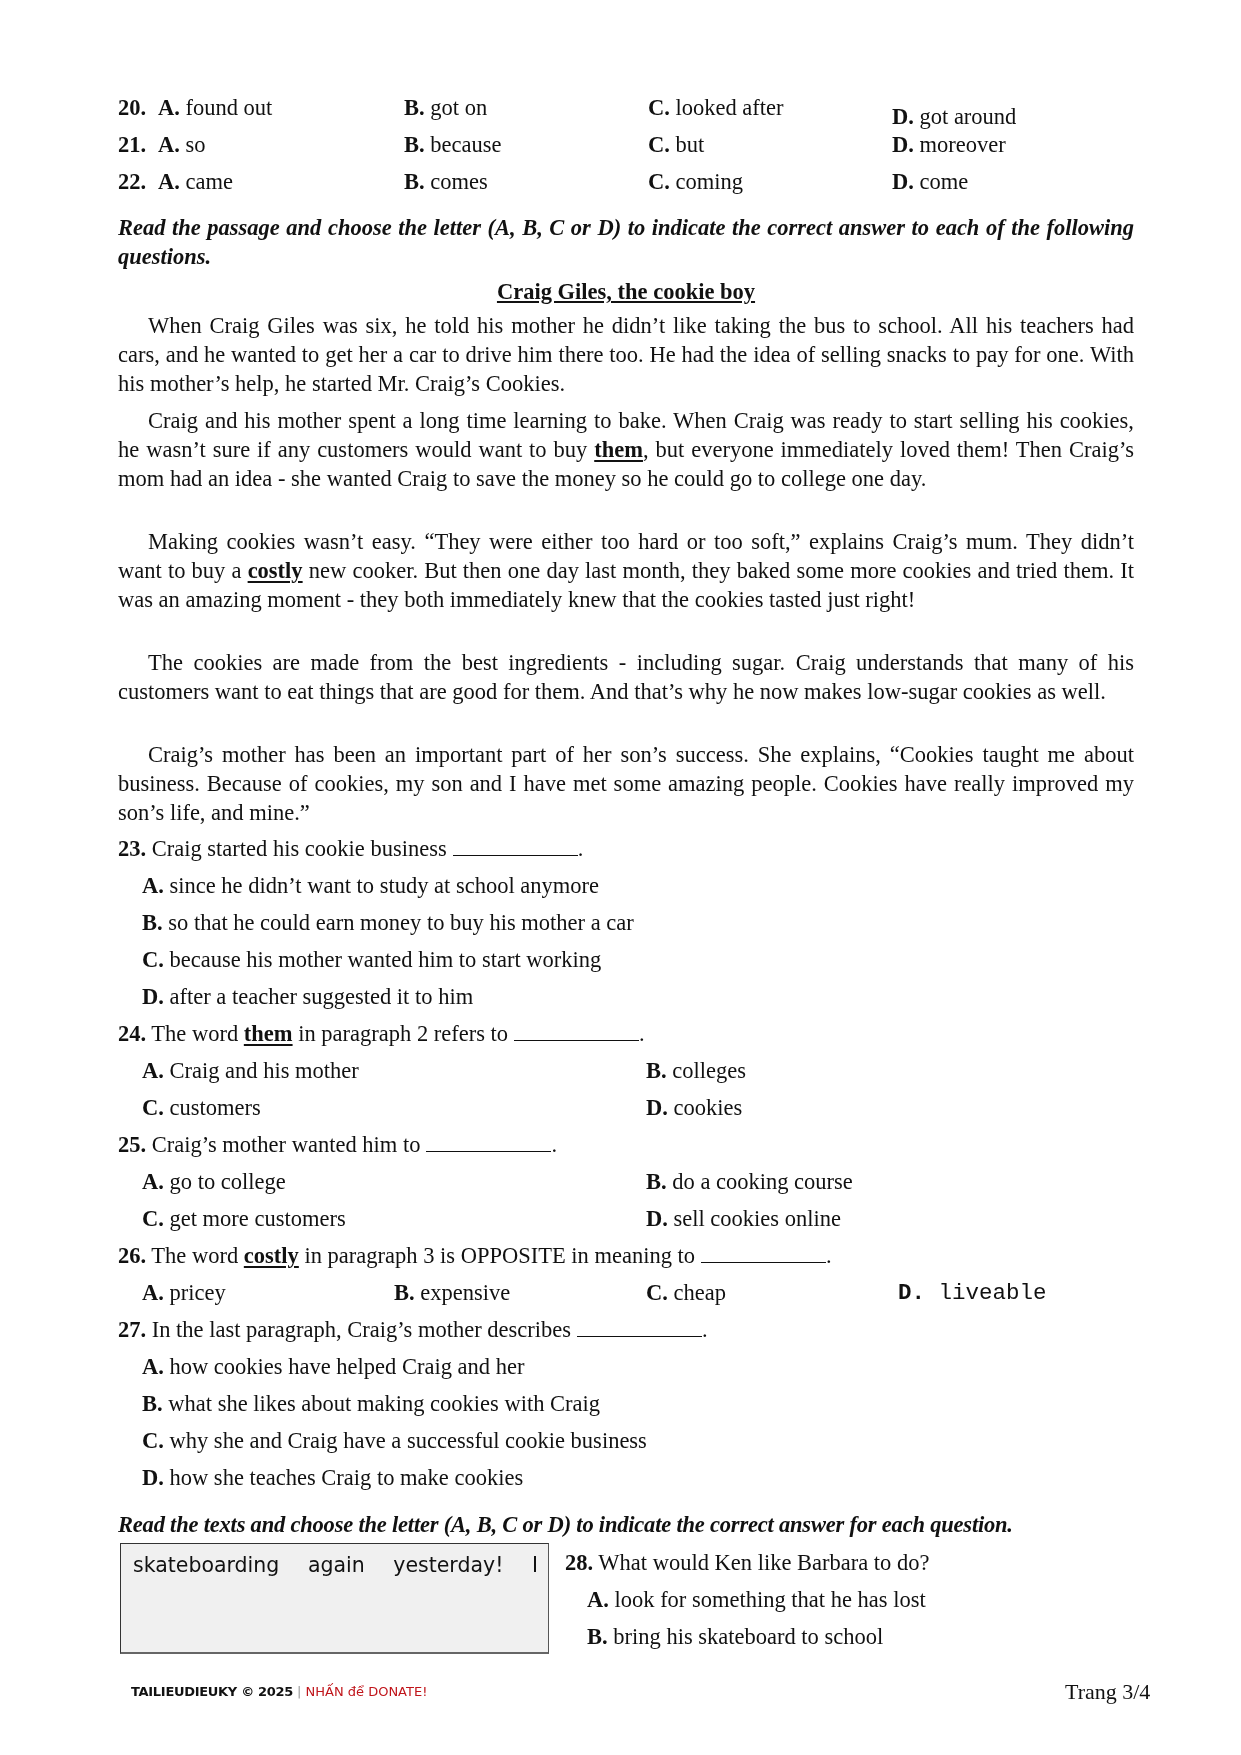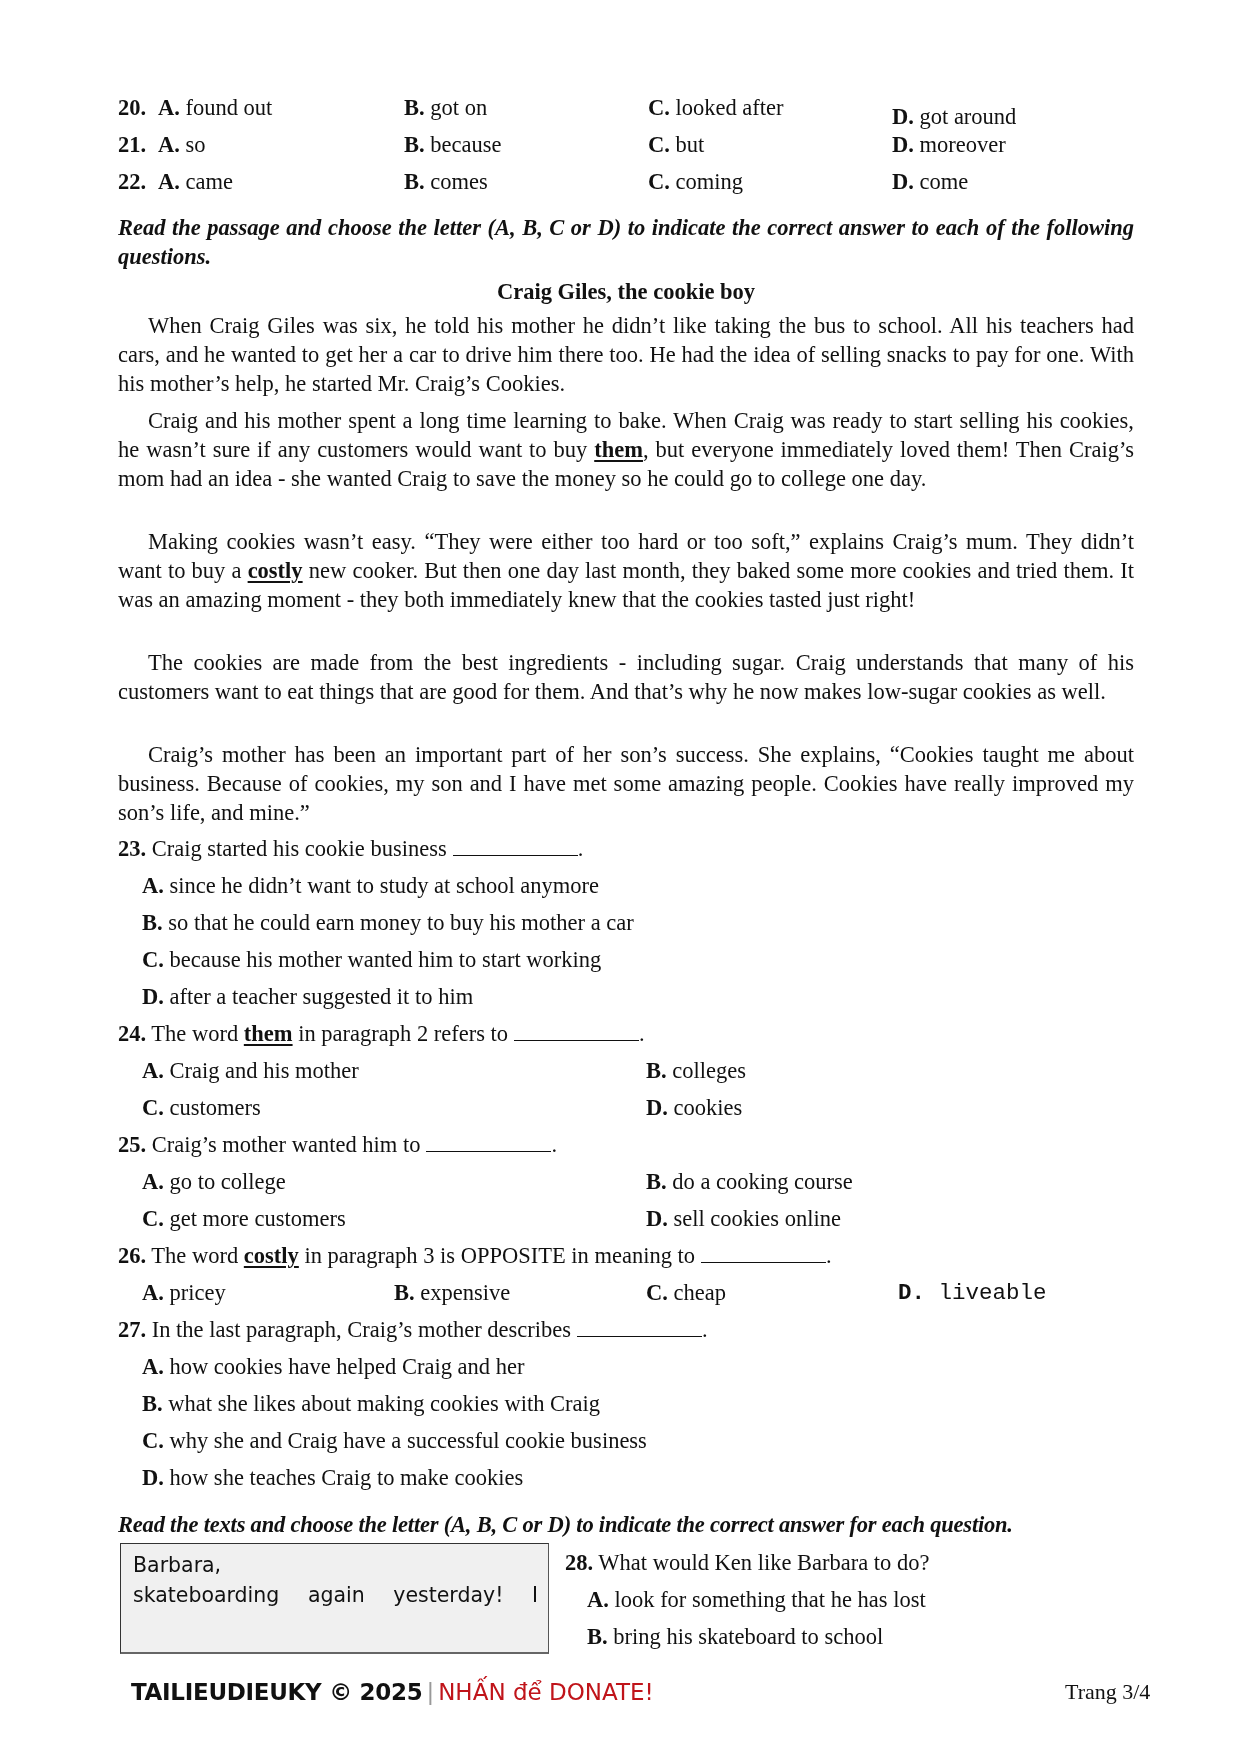--- a/index.html
+++ b/index.html
@@ -8,35 +8,35 @@
     font-family: "Liberation Serif", "DejaVu Serif", serif;
     color: #111111;
     font-size: 22.5px;
   }
   .page { position: absolute; left: 118px; top: 0; width: 1016px; }
   .row { position: absolute; left: 0; height: 32px; line-height: 32px; white-space: nowrap; }
   .qnum { font-weight: bold; }
   .col { position: absolute; top: 0; white-space: nowrap; }
   .letter { font-weight: bold; }
   .instr { position: absolute; left: 0; width: 1016px; font-weight: bold; font-style: italic; line-height: 29px; text-align: justify; }
-  .title { position: absolute; left: 0; width: 1016px; text-align: center; font-weight: bold; line-height: 30px; }
+  .title { position: absolute; left: 0; width: 1016px; text-align: center; font-weight: bold; line-height: 30px; text-decoration: underline; }
   .para { position: absolute; left: 0; width: 1016px; line-height: 29px; text-align: justify; text-indent: 30px; }
   .para p { margin: 0; }
   .kw { font-weight: bold; text-decoration: underline; text-decoration-thickness: 2px; text-underline-offset: 3px; }
   .blank { display: inline-block; width: 125px; border-bottom: 1px solid #111; height: 20px; vertical-align: baseline; margin-left: 6px; }
   .opt { position: absolute; white-space: nowrap; line-height: 32px; text-align: right; }
   .notebox {
     position: absolute; left: 120px; top: 1543px; width: 429px; height: 111px;
     background: #f0f0f0; border: 1.5px solid #333; border-right-color: #555; border-bottom: 2px solid #666;
     font-family: "DejaVu Sans", "Liberation Sans", sans-serif; font-size: 20.5px; color: #111;
     box-sizing: border-box; padding: 6px 10px 0 12px; overflow: hidden;
   }
   .notebox .ln { line-height: 30px; white-space: nowrap; }
   .notebox .just { text-align: justify; text-align-last: justify; }
-  .footer-brand { position: absolute; left: 131px; top: 1679px; font-family: "DejaVu Sans", "Liberation Sans", sans-serif; font-size: 23px; white-space: nowrap; line-height: 26px; text-align: center; }
+  .footer-brand { position: absolute; left: 131px; top: 1679px; font-family: "DejaVu Sans", "Liberation Sans", sans-serif; font-size: 13px; white-space: nowrap; line-height: 26px; text-align: center; }
   .footer-brand .brand { font-weight: bold; color: #111; letter-spacing: -0.3px; }
   .footer-brand .sep { color: #999; margin: 0 4px; }
   .footer-brand .donate { color: #c0141a; font-weight: normal; }
   .pagenum { position: absolute; left: 1065px; top: 1678px; font-size: 22px; line-height: 28px; white-space: nowrap; }
 </style>
 </head>
 <body>
 
 <div class="page">
 
@@ -123,20 +123,19 @@
   <div class="opt" style="left:24px; top:1462px;"><span class="letter">D.</span> <span>how she teaches Craig to make cookies</span></div>
 
   <div class="instr" style="top:1510px; text-align:left; letter-spacing:-0.2px; white-space:nowrap;">Read the texts and choose the letter (A, B, C or D) to indicate the correct answer for each question.</div>
 
   <div class="opt" style="left:447px; top:1547px;"><span class="qnum">28.</span> <span>What would Ken like Barbara to do?</span></div>
   <div class="opt" style="left:469px; top:1584px;"><span class="letter">A.</span> <span>look for something that he has lost</span></div>
   <div class="opt" style="left:469px; top:1621px;"><span class="letter">B.</span> <span>bring his skateboard to school</span></div>
 </div>
 
 <div class="notebox">
-  <div class="ln">Barbara,</div>
   <div class="ln just">skateboarding again yesterday! I</div>
 </div>
 
 <div class="footer-brand">
   <span class="brand">TAILIEUDIEUKY © 2025</span><span class="sep">|</span><span class="donate">NHẤN để DONATE!</span>
 </div>
 <div class="pagenum">Trang 3/4</div>
 
 </body></html>

